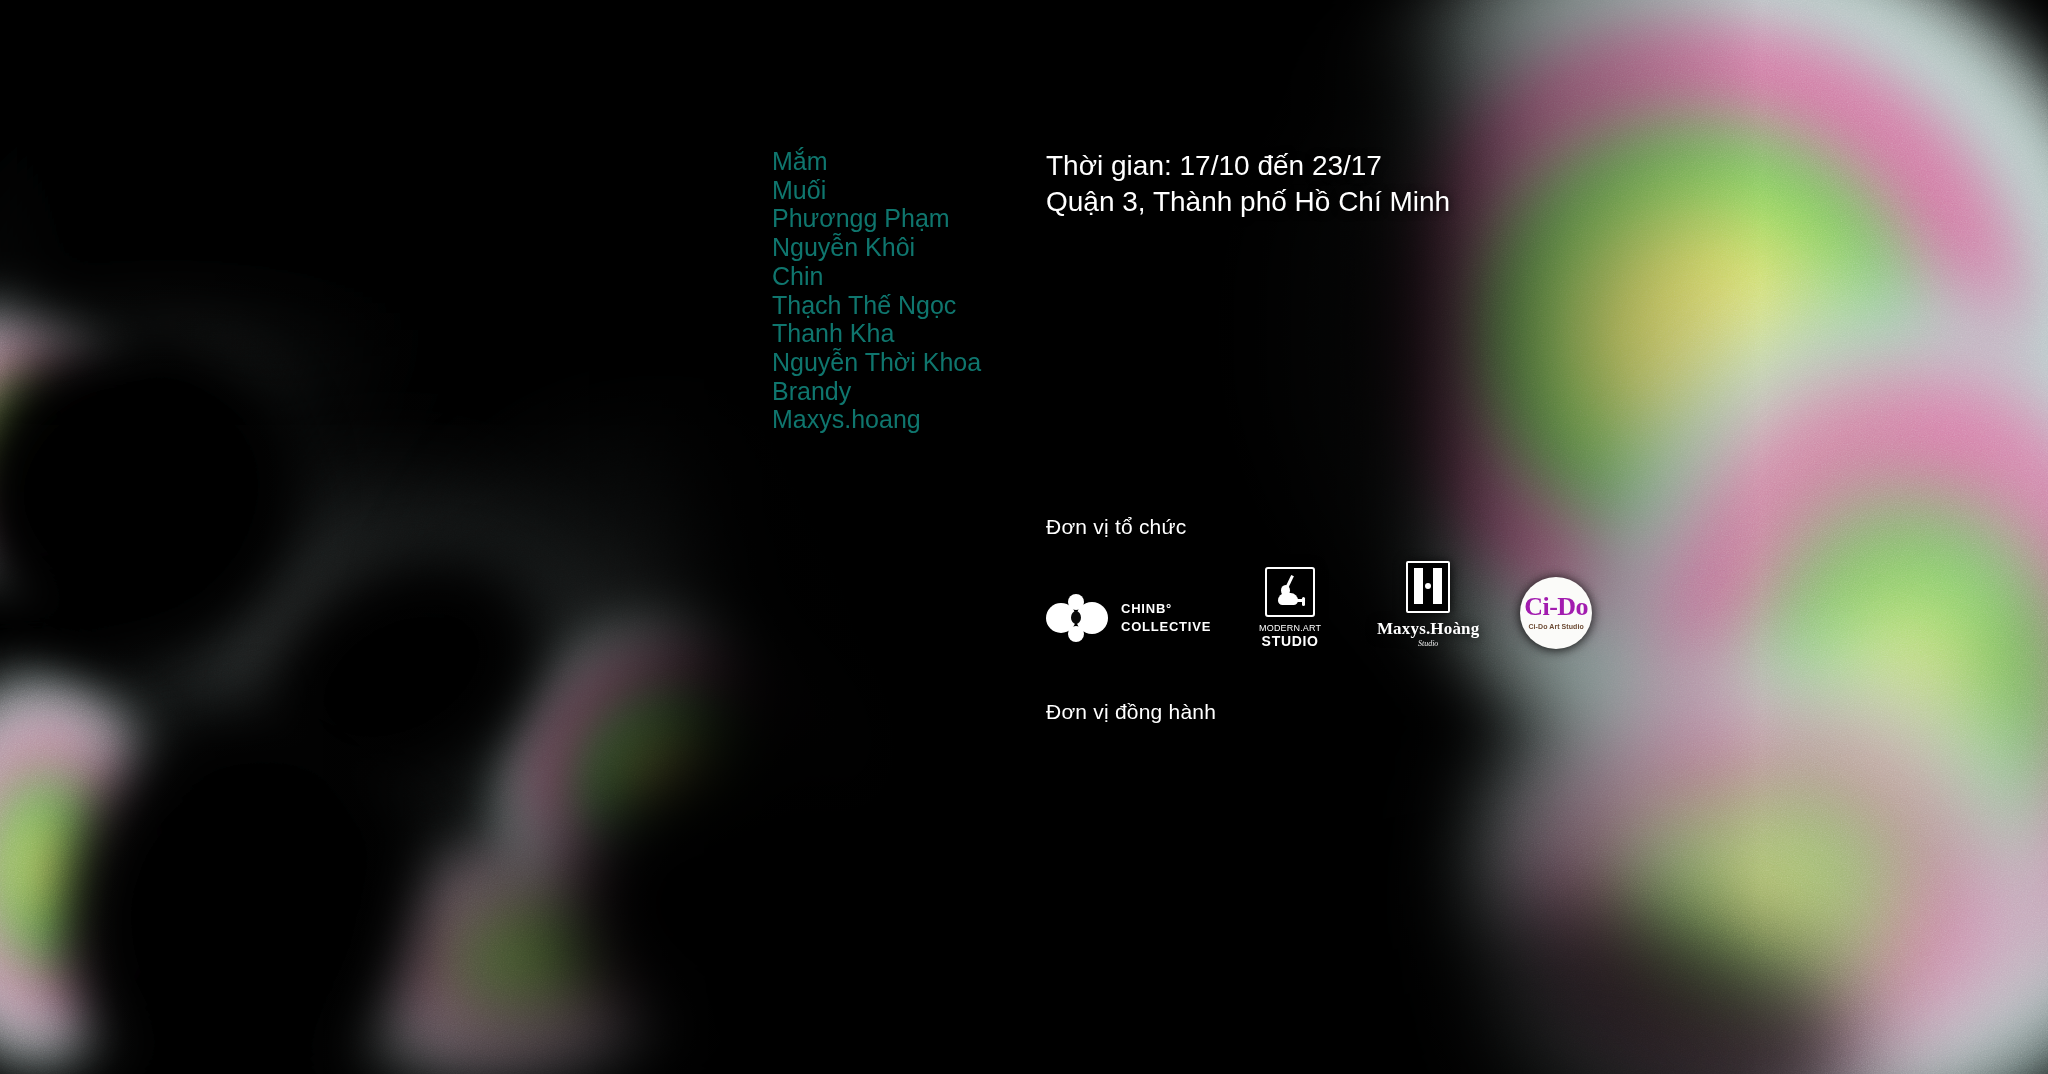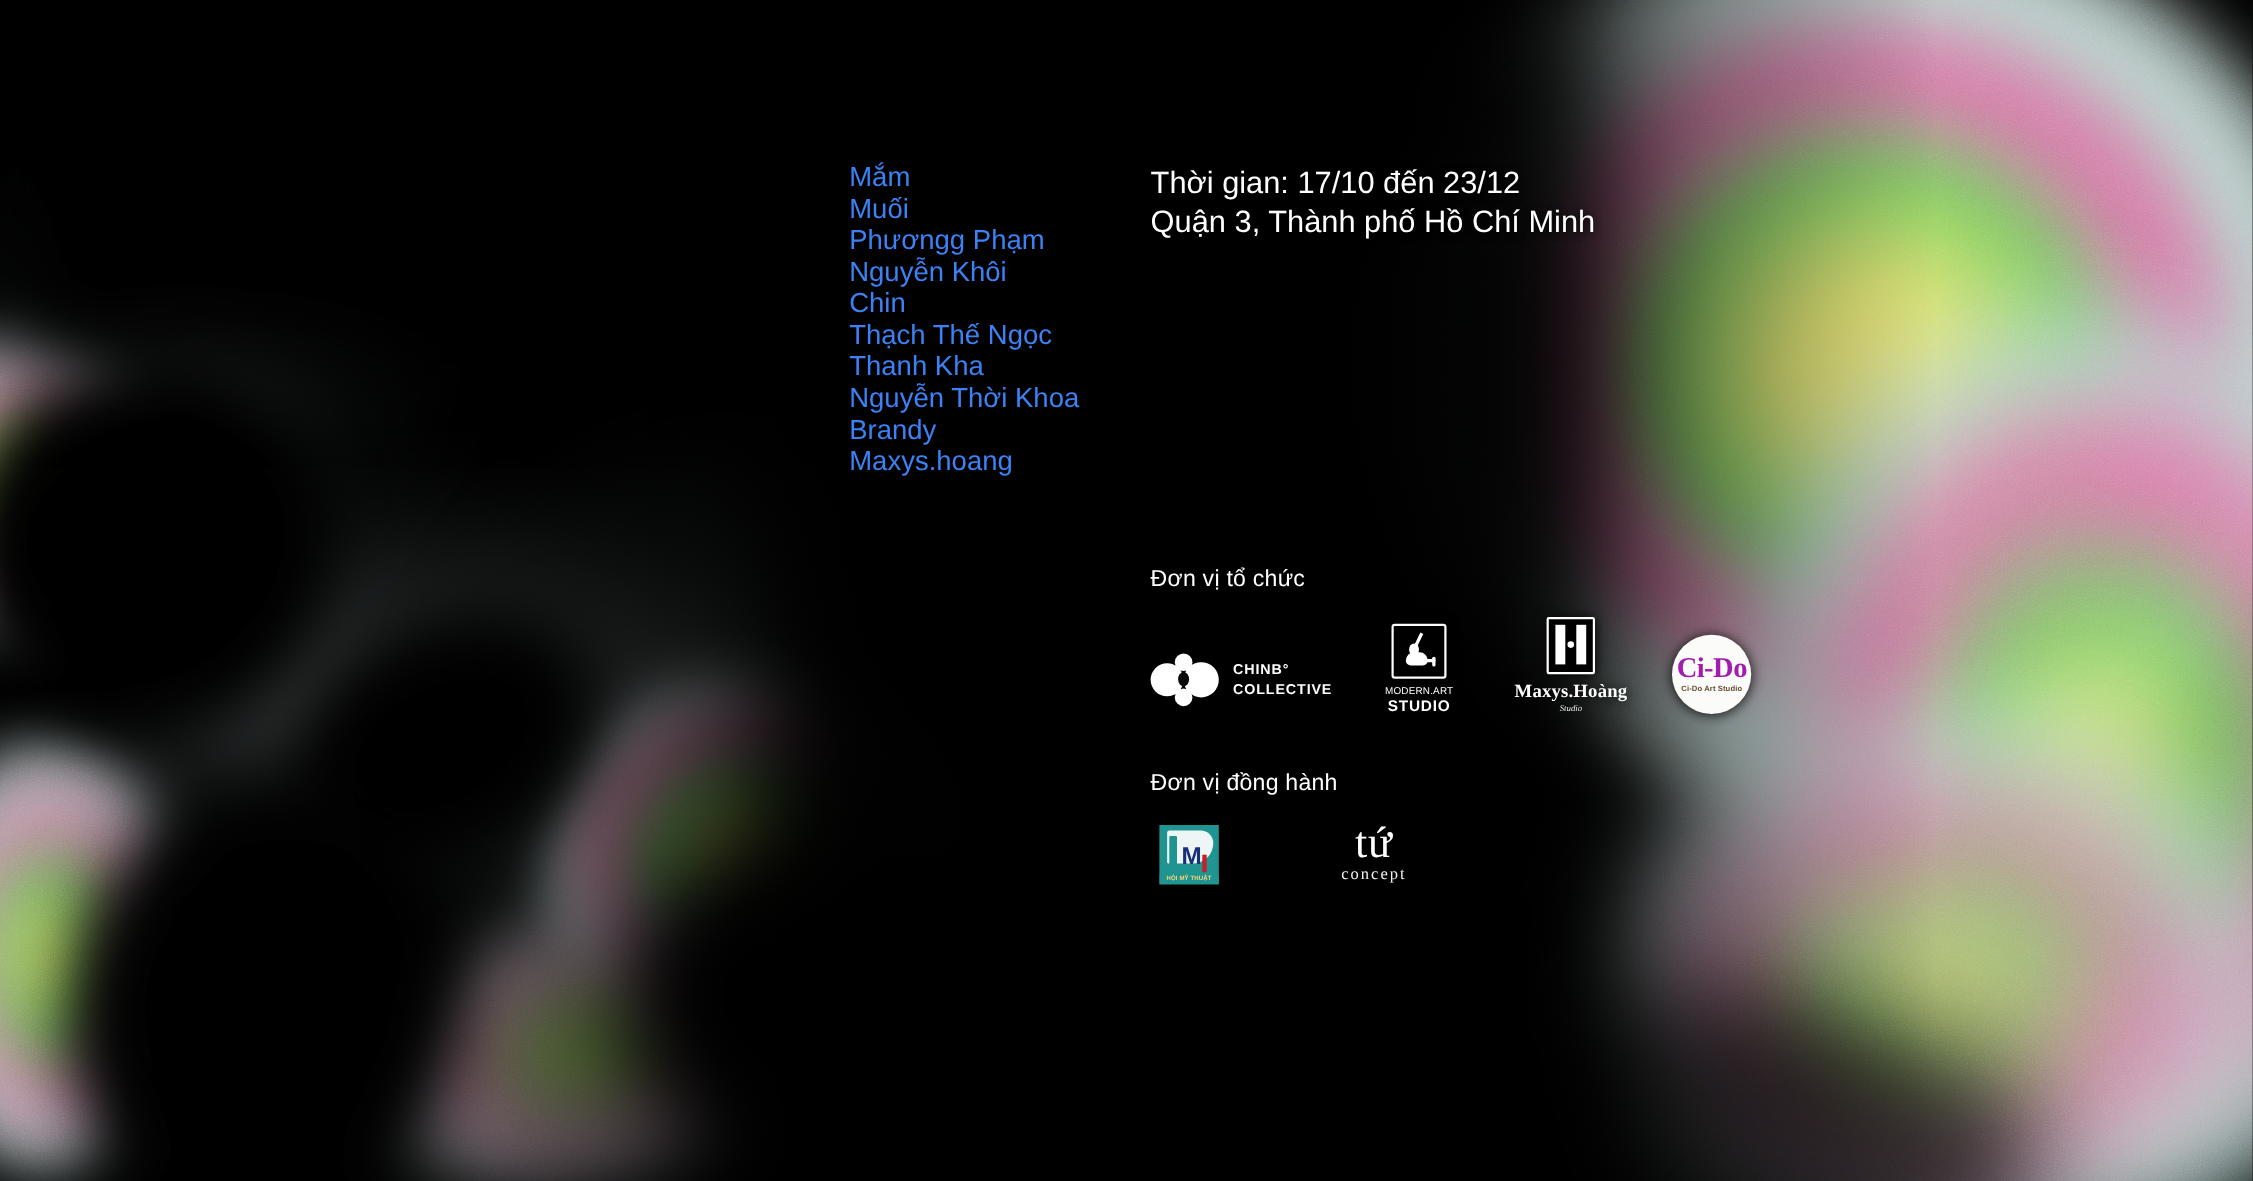--- a/index.html
+++ b/index.html
@@ -187,21 +187,21 @@
     font-size:152px;line-height:1;
     letter-spacing:.008em;
     color:#fff;
     white-space:nowrap;
     text-shadow:0 0 26px rgba(0,0,0,.75);
   }
 
   .artists{
     position:absolute;left:772px;top:147px;
     font-size:25px;line-height:28.7px;
-    color:#3b82f6;
+    color:#0f766e;
     text-shadow:0 1px 6px rgba(0,0,0,.9);
   }
   .artists div{white-space:nowrap;}
 
   .details{
     position:absolute;left:1046px;top:148px;
     font-size:28px;line-height:36px;
     color:#fff;
     text-shadow:0 1px 8px rgba(0,0,0,.95);
   }
@@ -372,21 +372,21 @@
       <div>Nguyễn Khôi</div>
       <div>Chin</div>
       <div>Thạch Thế Ngọc</div>
       <div>Thanh Kha</div>
       <div>Nguyễn Thời Khoa</div>
       <div>Brandy</div>
       <div>Maxys.hoang</div>
     </div>
 
     <div class="details">
-      <div>Thời gian: 17/10 đến 23/12</div>
+      <div>Thời gian: 17/10 đến 23/17</div>
       <div>Quận 3, Thành phố Hồ Chí Minh</div>
     </div>
 
     <div class="section sec-organizers">
       <div class="section-label">Đơn vị tổ chức</div>
       <div class="logo-row">
 
         <div class="logo logo-chinb" style="margin-right:44px;">
           <div class="chinb-mark">
             <i class="cm3"></i>
@@ -428,35 +428,16 @@
             <div class="cd-t1" style="color:#a21caf;">Ci-Do</div>
             <div class="cd-t2" style="color:#6b4a33;">Ci-Do Art Studio</div>
           </div>
         </div>
 
       </div>
     </div>
 
     <div class="section sec-partners">
       <div class="section-label">Đơn vị đồng hành</div>
-      <div class="logo-row">
-
-        <div class="logo logo-mythuat" style="margin-right:78px;">
-          <div class="mt-square">
-            <span class="mt-wave"></span>
-            <span class="mt-side"></span>
-            <span class="mt-m">
-                <span class="mt-bar"></span>
-              </span>
-            <span class="mt-cap">HỘI MỸ THUẬT</span>
-          </div>
-        </div>
-
-        <div class="logo logo-tu">
-          <div class="tu-t1">tứ</div>
-          <div class="tu-t2">concept</div>
-        </div>
-
-      </div>
     </div>
 
   </div>
 </div>
 
 </body></html>

